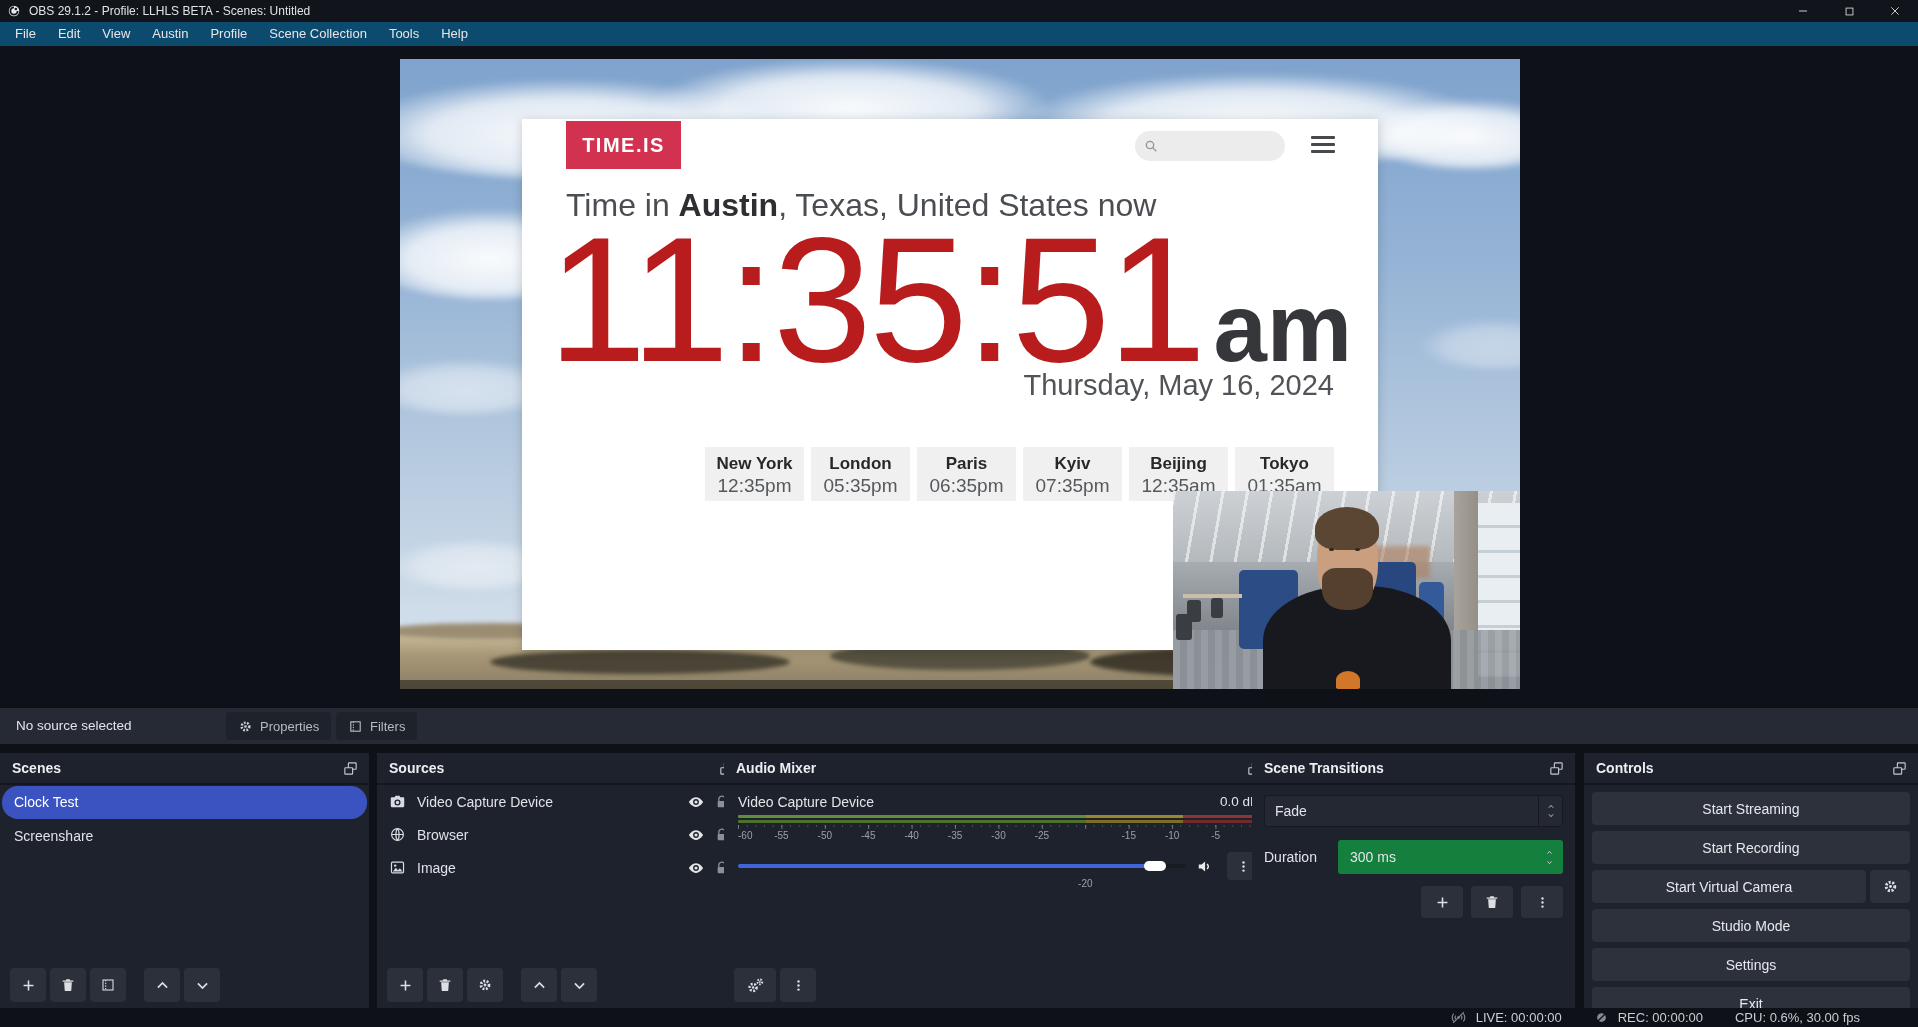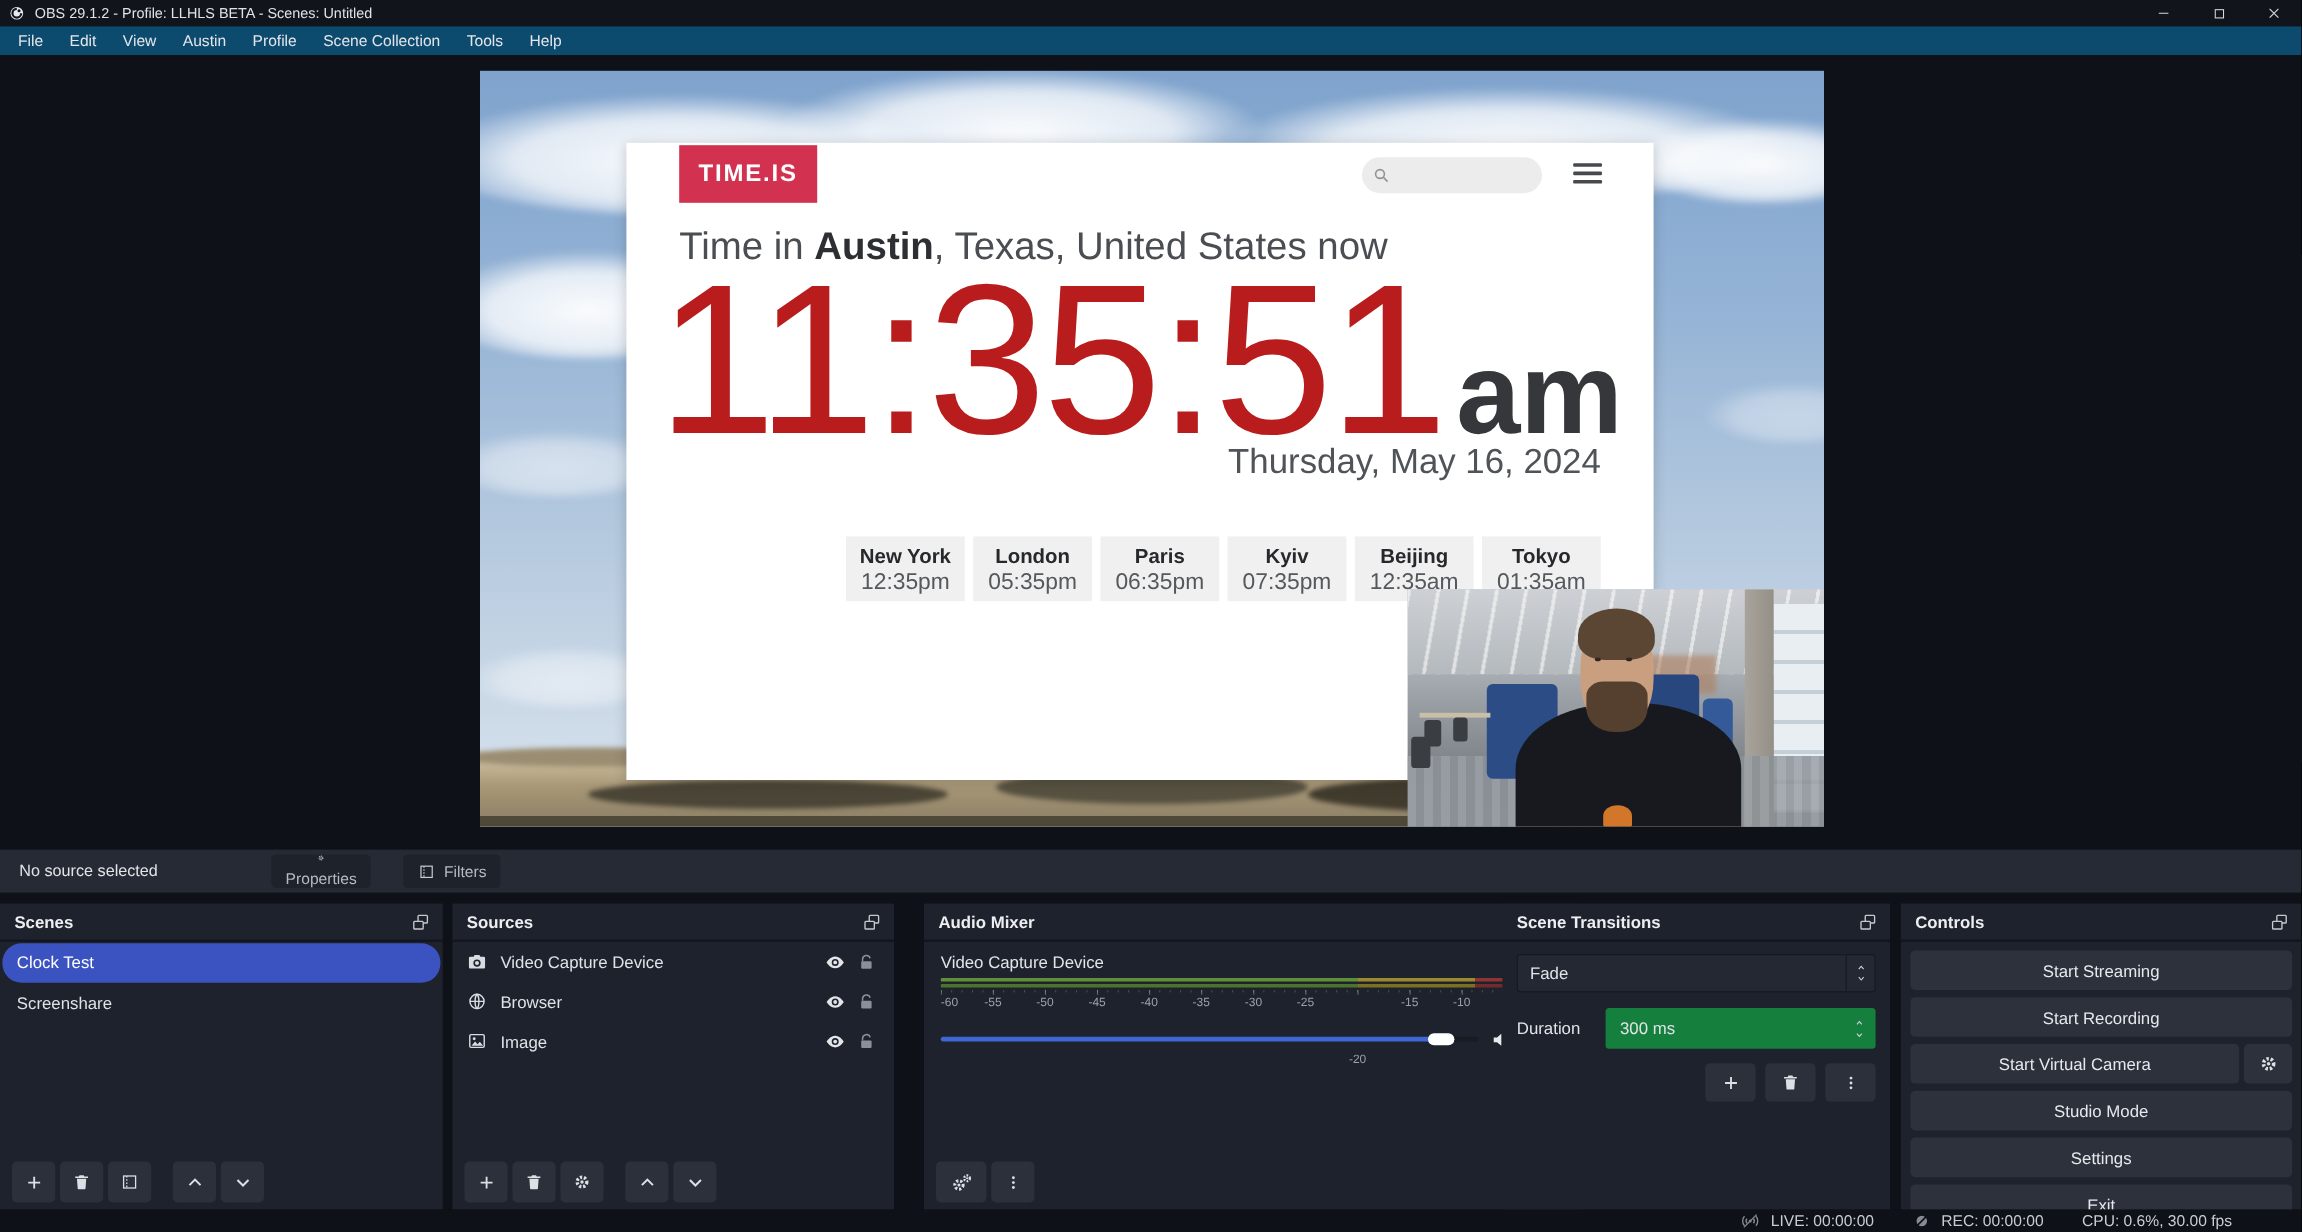--- a/index.html
+++ b/index.html
@@ -281,21 +281,21 @@
         <div class="wc-hair"></div>
         <div class="wc-beard"></div>
         <div class="wc-eye" style="left:45%;"></div>
         <div class="wc-eye" style="left:52.5%;"></div>
       </div>
     </div>
   </div>
 
   <div class="srcbar">
     <span class="srcbar-status">No source selected</span>
-    <div class="pill-btn" style="left:226px;flex-direction:column;">
+    <div class="pill-btn" style="left:226px;">
       <svg viewBox="0 0 24 24" width="15" height="15">
           <circle cx="12" cy="12" r="6" fill="none" stroke="currentColor" stroke-width="4.2" stroke-dasharray="2.8 2.2"></circle>
           <circle cx="12" cy="12" r="2.1" fill="currentColor"></circle>
         </svg>
       <span>Properties</span>
     </div>
     <div class="pill-btn" style="left:336px;">
       <svg viewBox="0 0 24 24" width="15" height="15">
           <g fill="none" stroke="currentColor" stroke-width="1.6">
             <rect x="4.5" y="4.5" width="15" height="15"></rect>
@@ -460,21 +460,21 @@
             </svg>
           </div>
         <div class="tbtn">
             <svg viewBox="0 0 24 24" width="17" height="17">
               <path d="M5.5 9L12 15.5 18.5 9" fill="none" stroke="currentColor" stroke-width="2.4"></path>
             </svg>
           </div>
       </div>
     </section>
 
-    <section class="dock" style="left:770px; width:549px;">
+    <section class="dock" style="left:724px; width:549px;">
       <div class="dock-header">
         <span class="dock-title">Audio Mixer</span>
         <span class="dock-popout">
             <svg viewBox="0 0 24 24" width="17" height="17">
               <g fill="none" stroke="currentColor" stroke-width="1.6">
                 <rect x="9" y="4" width="11" height="9" rx="1"></rect>
                 <rect x="4" y="11" width="11" height="9" rx="1" fill="#1e222c"></rect>
               </g>
             </svg>
           </span>

